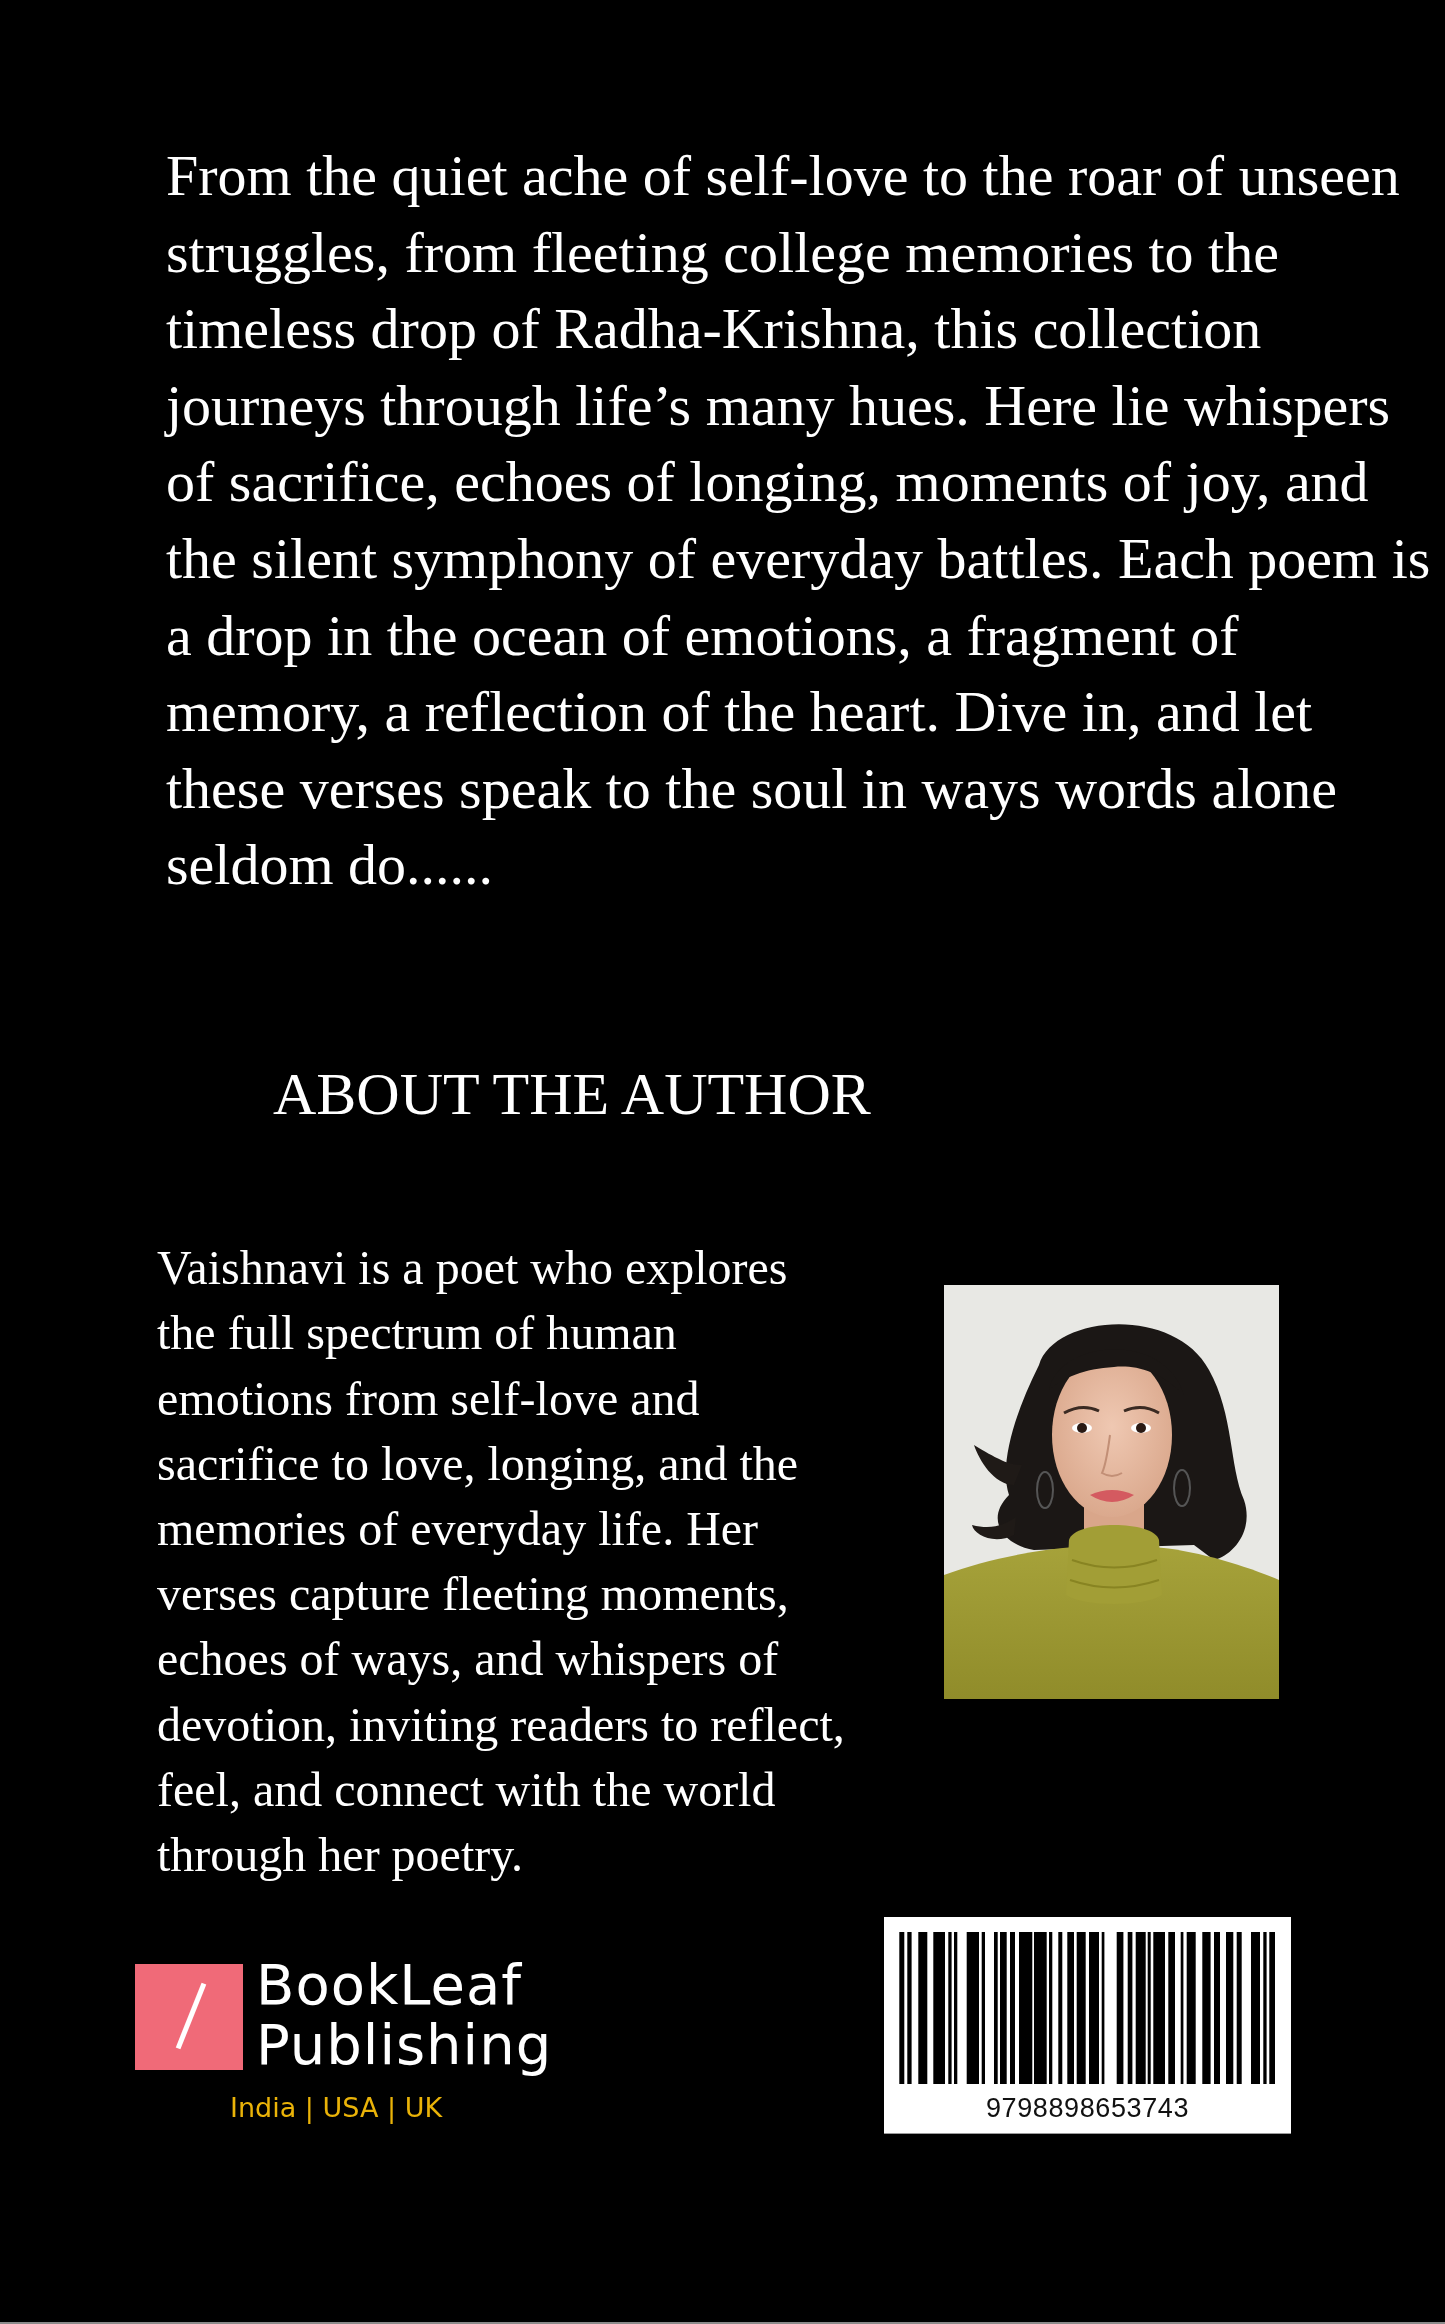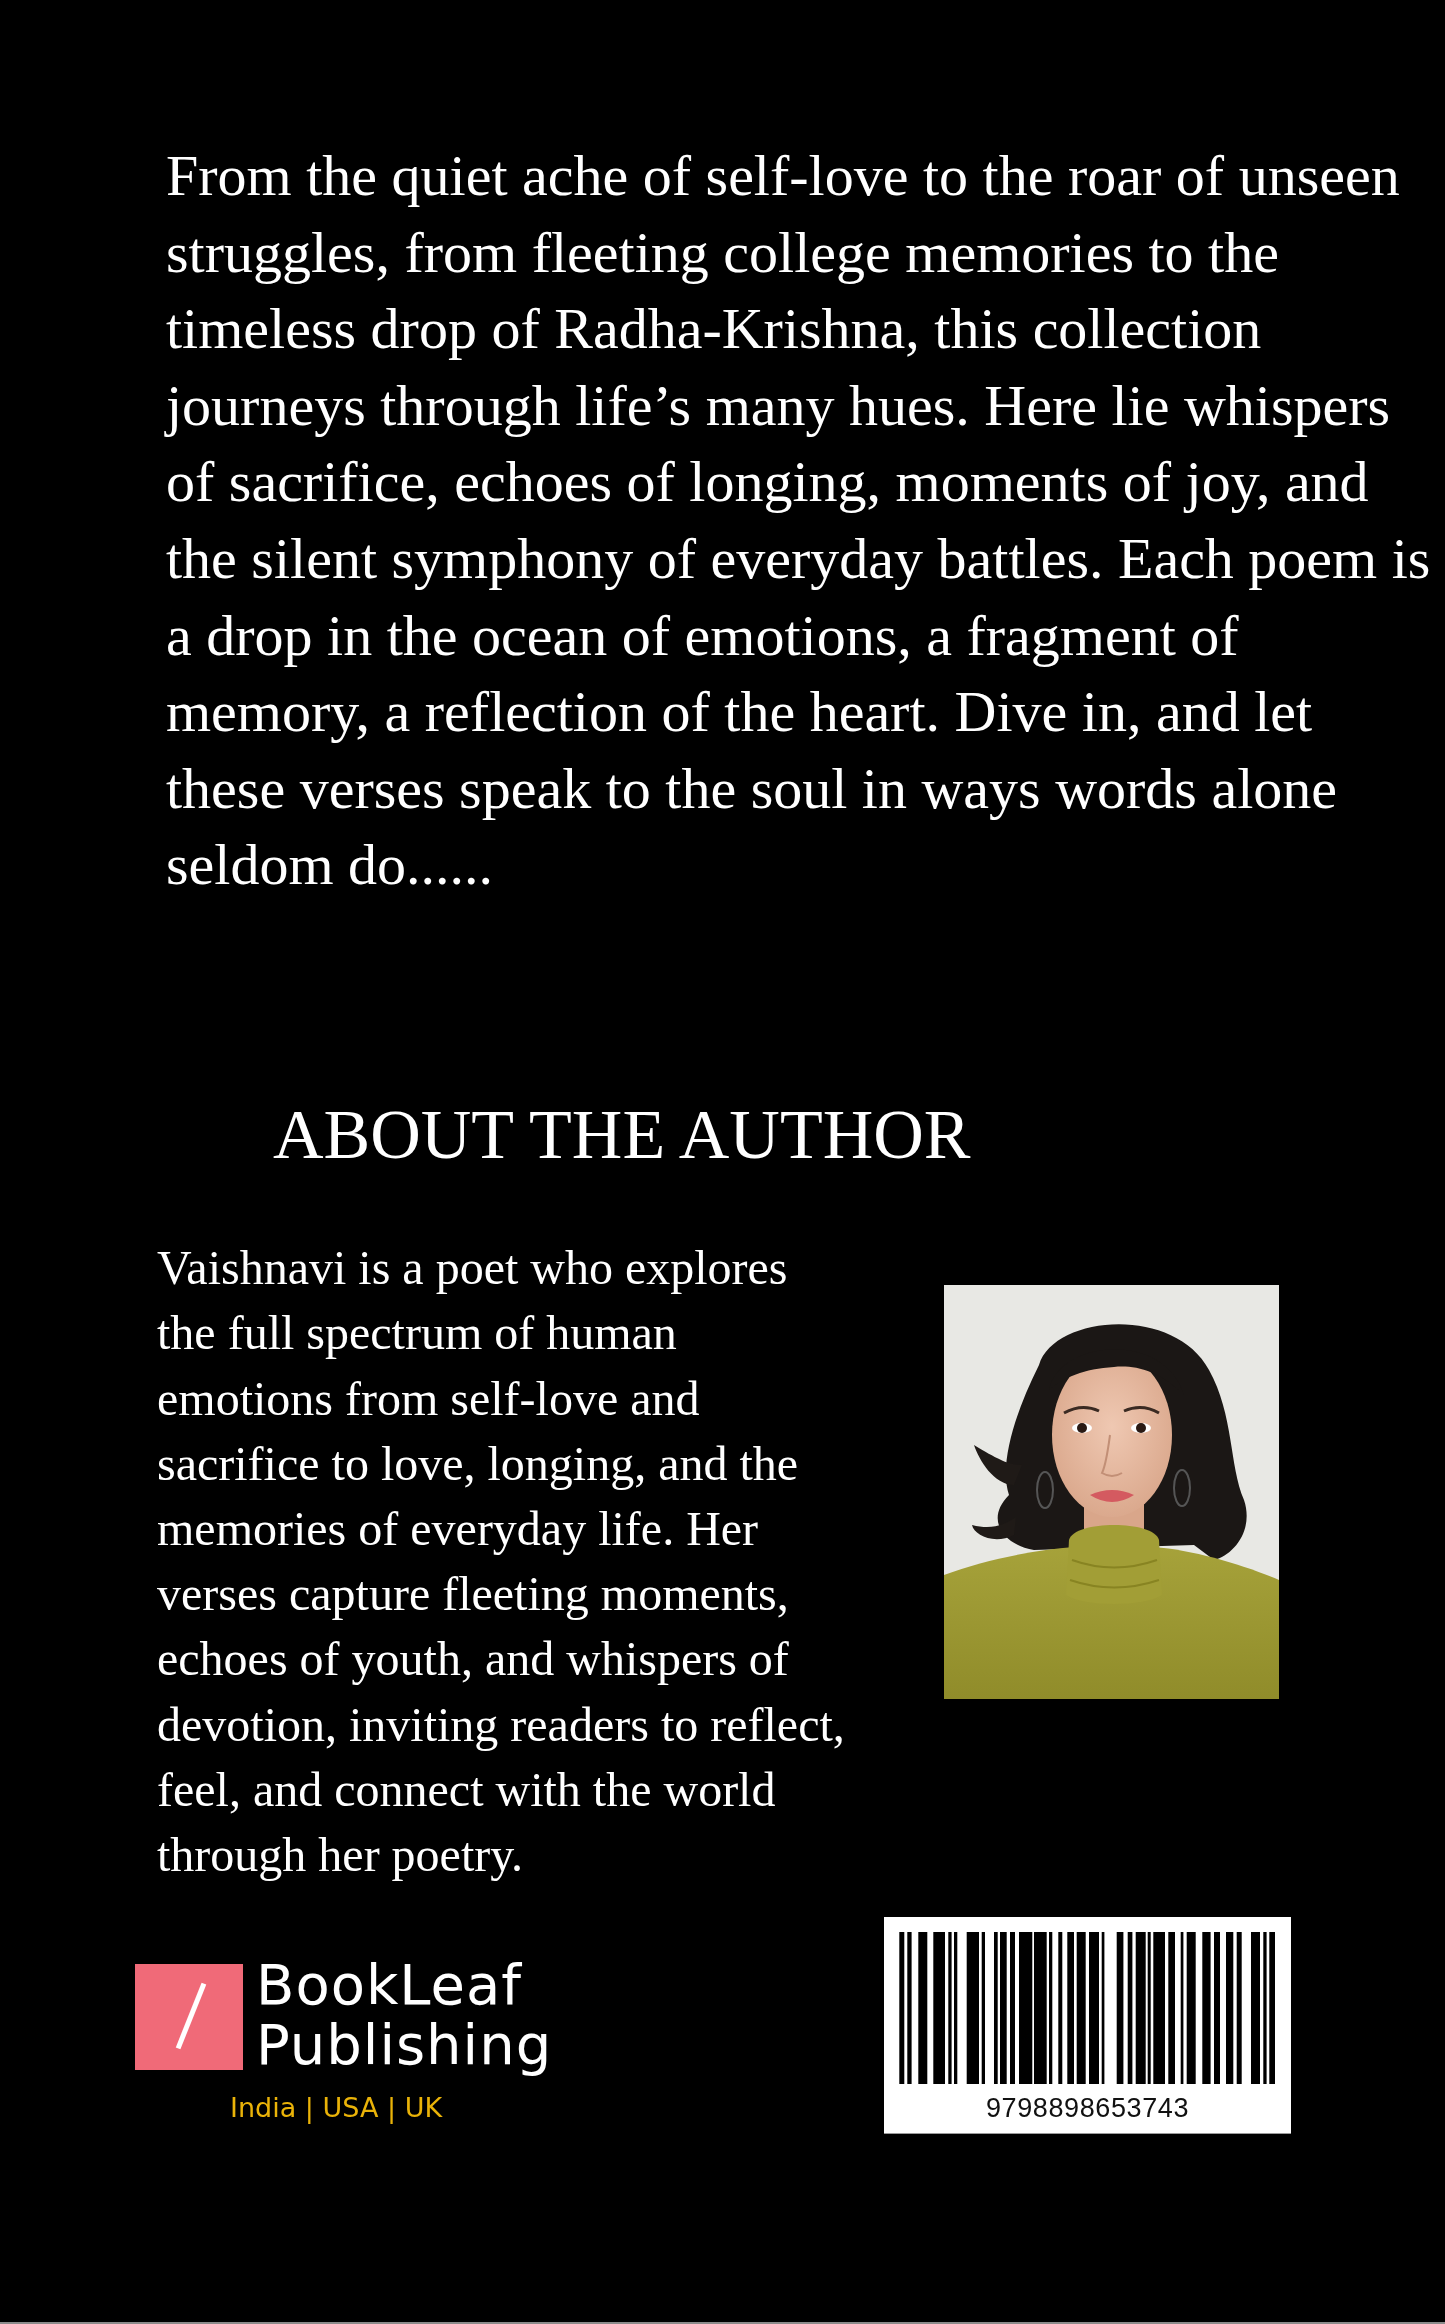--- a/index.html
+++ b/index.html
@@ -5,21 +5,21 @@
   html, body { margin:0; padding:0; background:#000; }
   body { width:1445px; height:2324px; position:relative; overflow:hidden; }
   .page { position:absolute; left:0; top:0; width:1253px; height:2322px; background:#000; }
   .bottom-edge { position:absolute; left:0; top:2322px; width:1445px; height:2px; background:#8a8a8a; }
 
   .blurb { position:absolute; left:166px; top:0; width:1120px; color:#fff;
            font-family:"Liberation Serif", serif; font-size:58px; }
   .blurb .line { position:absolute; left:0; white-space:nowrap; line-height:1; transform-origin:left bottom; }
 
   .heading { position:absolute; left:273px; top:1064px; width:892px; color:#fff;
-             font-family:"Liberation Serif", serif; font-size:70px; line-height:1; white-space:nowrap;margin-top:36px; }
+             font-family:"Liberation Serif", serif; font-size:60px; line-height:1; white-space:nowrap; }
 
   .bio { position:absolute; left:157px; top:0; color:#fff;
          font-family:"Liberation Serif", serif; font-size:48px; }
   .bio .line { position:absolute; left:0; white-space:nowrap; line-height:1;margin-top:23px; }
 
   .photo { position:absolute; left:944px; top:1285px; width:335px; height:414px; background:#e7e7e3; overflow:hidden; }
 
   .logo-box { position:absolute; left:135px; top:1964px; width:108px; height:106px; background:#f06a78; }
   .logo-slash { position:absolute; left:0; top:0; width:108px; height:106px; }
   .logo-text { position:absolute; left:256px; color:#fff; font-family:"DejaVu Sans", sans-serif;
@@ -53,21 +53,21 @@
 
   <div class="heading">ABOUT THE AUTHOR</div>
 
   <div class="bio">
     <div class="line" style="top:1221px">Vaishnavi is a poet who explores</div>
     <div class="line" style="top:1286px">the full spectrum of human</div>
     <div class="line" style="top:1352px">emotions from self-love and</div>
     <div class="line" style="top:1417px">sacrifice to love, longing, and the</div>
     <div class="line" style="top:1482px">memories of everyday life. Her</div>
     <div class="line" style="top:1547px">verses capture fleeting moments,</div>
-    <div class="line" style="top:1612px">echoes of youth, and whispers of</div>
+    <div class="line" style="top:1612px">echoes of ways, and whispers of</div>
     <div class="line" style="top:1678px">devotion, inviting readers to reflect,</div>
     <div class="line" style="top:1743px">feel, and connect with the world</div>
     <div class="line" style="top:1808px">through her poetry.</div>
   </div>
 
   <div class="photo">
     <svg width="335" height="414" viewBox="0 0 335 414">
       <defs>
         <radialGradient id="skin" cx="50%" cy="45%" r="60%">
           <stop offset="0%" stop-color="#efc8b2"></stop>

